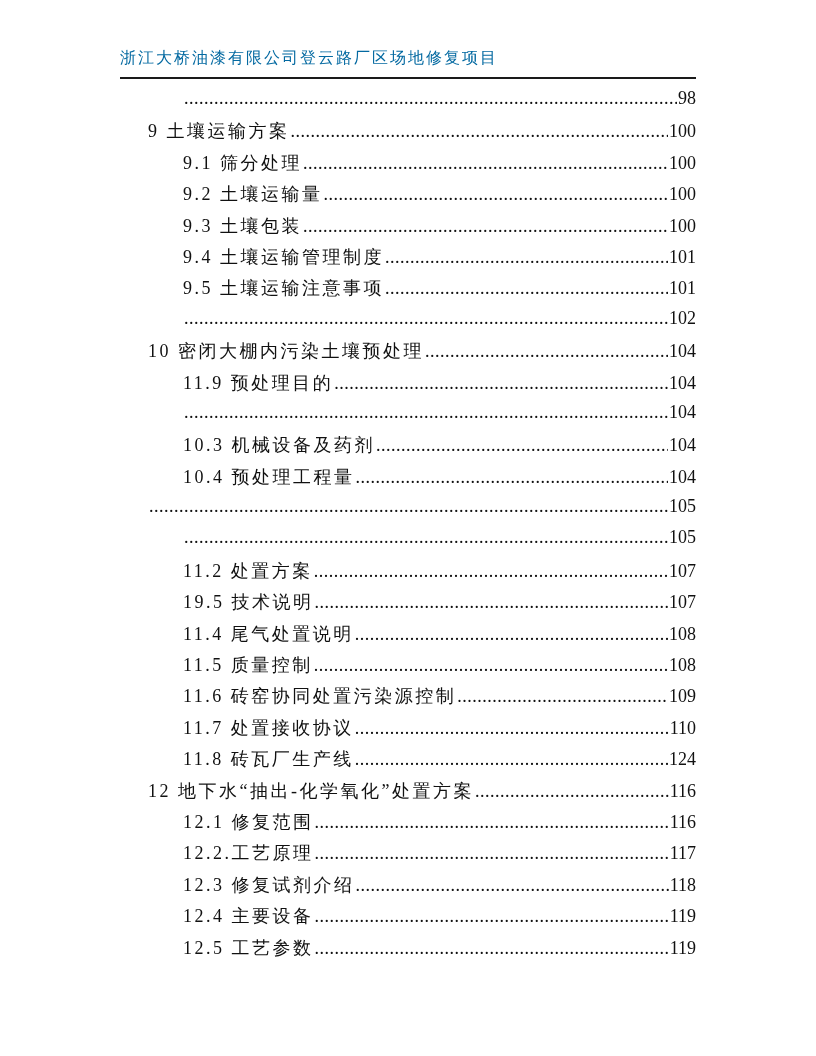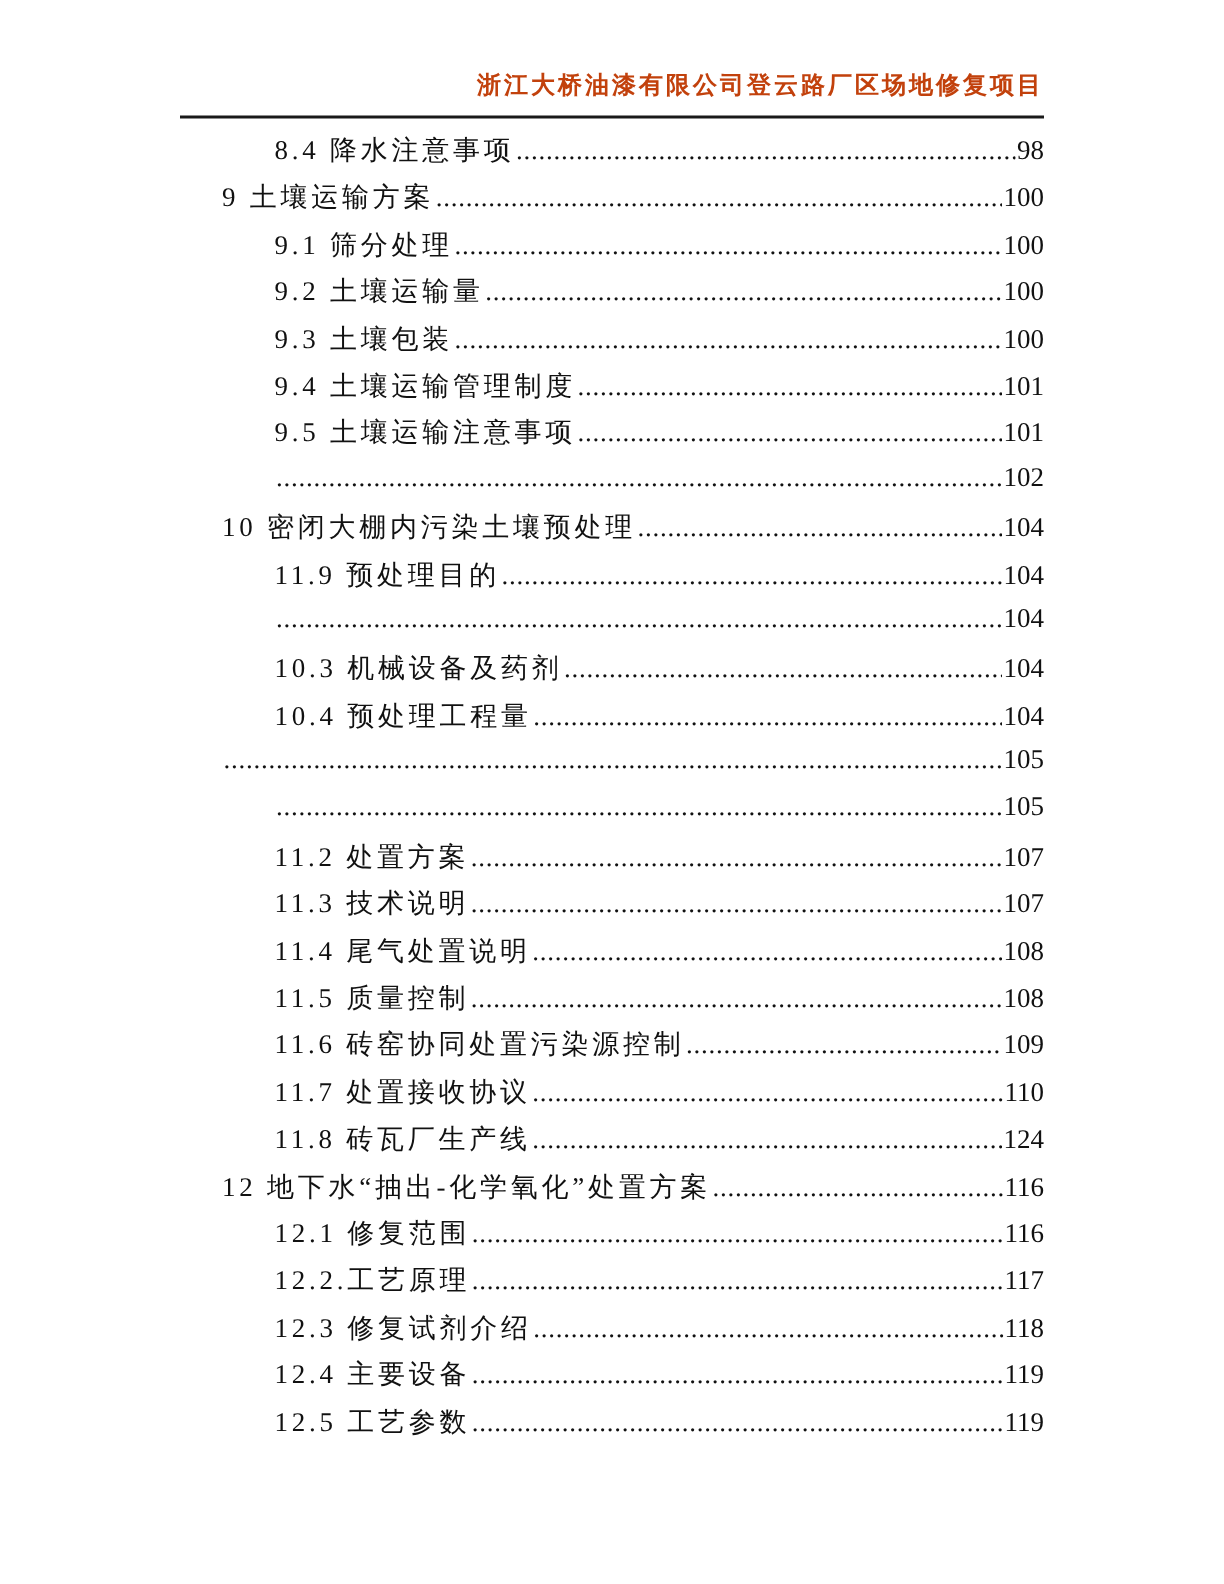--- a/index.html
+++ b/index.html
@@ -14,27 +14,26 @@
     width: 816px;
     height: 1056px;
     background: #ffffff;
     overflow: hidden;
   }
   .page-header {
     position: absolute;
     top: 47px;
     left: 120px;
     right: 120px;
-    text-align: right;
+    text-align: left;
     font-size: 16px;
     line-height: 21px;
     letter-spacing: 2px;
     white-space: nowrap;
-    color: #c2410c;
-    font-weight: bold;
+    color: #0369a1;
   }
   .header-rule {
     position: absolute;
     top: 77px;
     left: 120px;
     width: 576px;
     height: 2px;
     background: #1a1a1a;
   }
   .toc {
@@ -74,21 +73,20 @@
 </head>
 <body>
 
 <div class="page">
   <div class="page-header">
     <span>浙江大桥油漆有限公司登云路厂区场地修复项目</span>
   </div>
   <div class="header-rule"></div>
   <nav class="toc" id="toc">
   <div class="toc-row level-2">
-    <span class="toc-label">8.4 降水注意事项</span>
     <span class="toc-dots">............................................................................................................................................................................................................................................................................................................</span>
     <span class="toc-page">98</span>
   </div>
 
   <div class="toc-row level-1">
     <span class="toc-label">9 土壤运输方案</span>
     <span class="toc-dots">............................................................................................................................................................................................................................................................................................................</span>
     <span class="toc-page">100</span>
   </div>
 
@@ -166,21 +164,21 @@
     <span class="toc-page">105</span>
   </div>
 
   <div class="toc-row level-2">
     <span class="toc-label">11.2 处置方案</span>
     <span class="toc-dots">............................................................................................................................................................................................................................................................................................................</span>
     <span class="toc-page">107</span>
   </div>
 
   <div class="toc-row level-2">
-    <span class="toc-label">11.3 技术说明</span>
+    <span class="toc-label">19.5 技术说明</span>
     <span class="toc-dots">............................................................................................................................................................................................................................................................................................................</span>
     <span class="toc-page">107</span>
   </div>
 
   <div class="toc-row level-2">
     <span class="toc-label">11.4 尾气处置说明</span>
     <span class="toc-dots">............................................................................................................................................................................................................................................................................................................</span>
     <span class="toc-page">108</span>
   </div>
 

